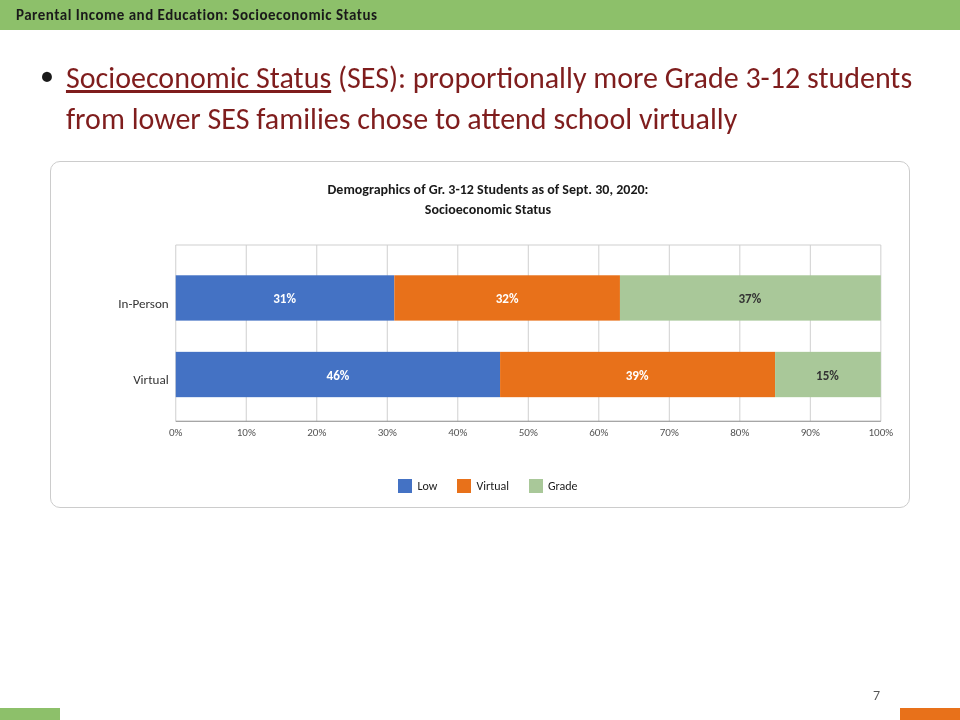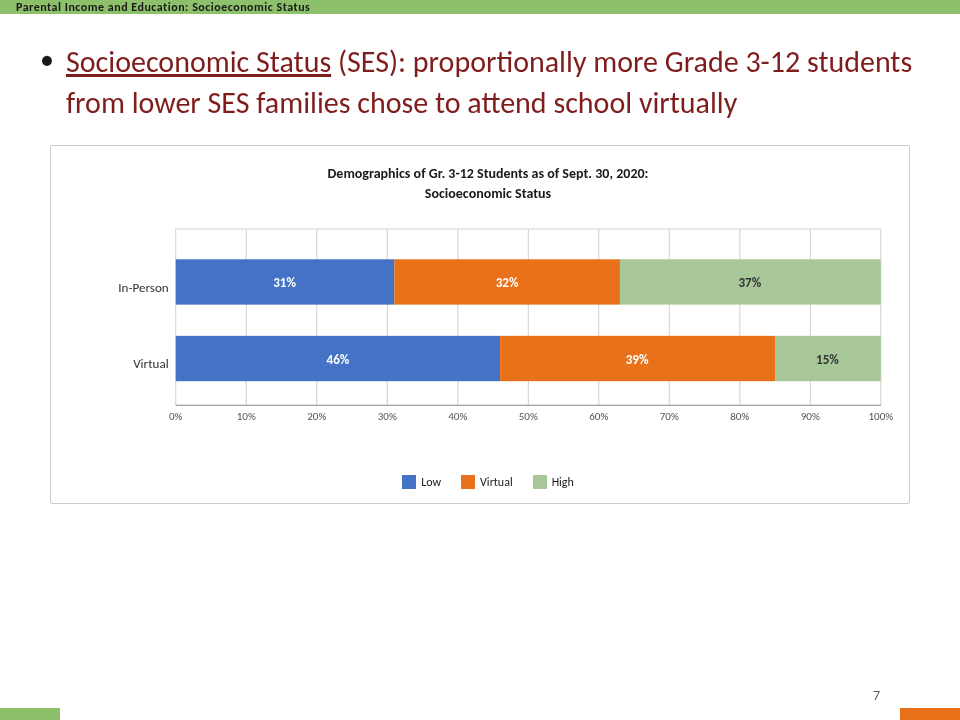--- a/index.html
+++ b/index.html
@@ -8,22 +8,22 @@
       height: 720px;
       background: #ffffff;
       font-family: 'Calibri', 'Arial', sans-serif;
       overflow: hidden;
       position: relative;
     }
 
     
     .header-bar {
       background-color: #8dc06a;
-      padding: 0 16px;
-      font-size: 12px;
+      padding: 6px 16px;
+      font-size: 15px;
       font-weight: bold;
       color: #1a1a1a;
       letter-spacing: 0.5px;
     }
 
     
     .main-content {
       padding: 28px 40px 10px 40px;
     }
 
@@ -45,21 +45,21 @@
       line-height: 1.35;
       color: #7f1d1d;
     }
     .bullet-text .underline {
       text-decoration: underline;
     }
 
     
     .chart-container {
       border: 1px solid #cccccc;
-      border-radius: 2px;
+      border-radius: 10px;
       padding: 18px 8px 14px 24px;
       margin: 0 10px;
       background: #ffffff;
     }
 
     .chart-title {
       text-align: center;
       font-size: 14px;
       font-weight: bold;
       color: #1a1a1a;
@@ -70,21 +70,21 @@
     
     .chart-svg-wrapper {
       width: 100%;
     }
 
     
     .legend {
       display: flex;
       justify-content: center;
       gap: 20px;
-      margin-top: 20px;
+      margin-top: 8px;
       font-size: 12px;
       color: #1a1a1a;
     }
     .legend-item {
       display: flex;
       align-items: center;
       gap: 5px;
     }
     .legend-color {
       width: 14px;
@@ -200,21 +200,21 @@
       <div class="legend-item">
         <div class="legend-color" style="background-color:#4472c4;"></div>
         <span>Low</span>
       </div>
       <div class="legend-item">
         <div class="legend-color" style="background-color:#e8711a;"></div>
         <span>Virtual</span>
       </div>
       <div class="legend-item">
         <div class="legend-color" style="background-color:#a9c899;"></div>
-        <span>High</span>
+        <span>Grade</span>
       </div>
     </div>
 
   </div>
 </div>
 
 <div class="page-number">7</div>
 
 <div class="bottom-bar-left"></div>
 <div class="bottom-bar-right"></div>

